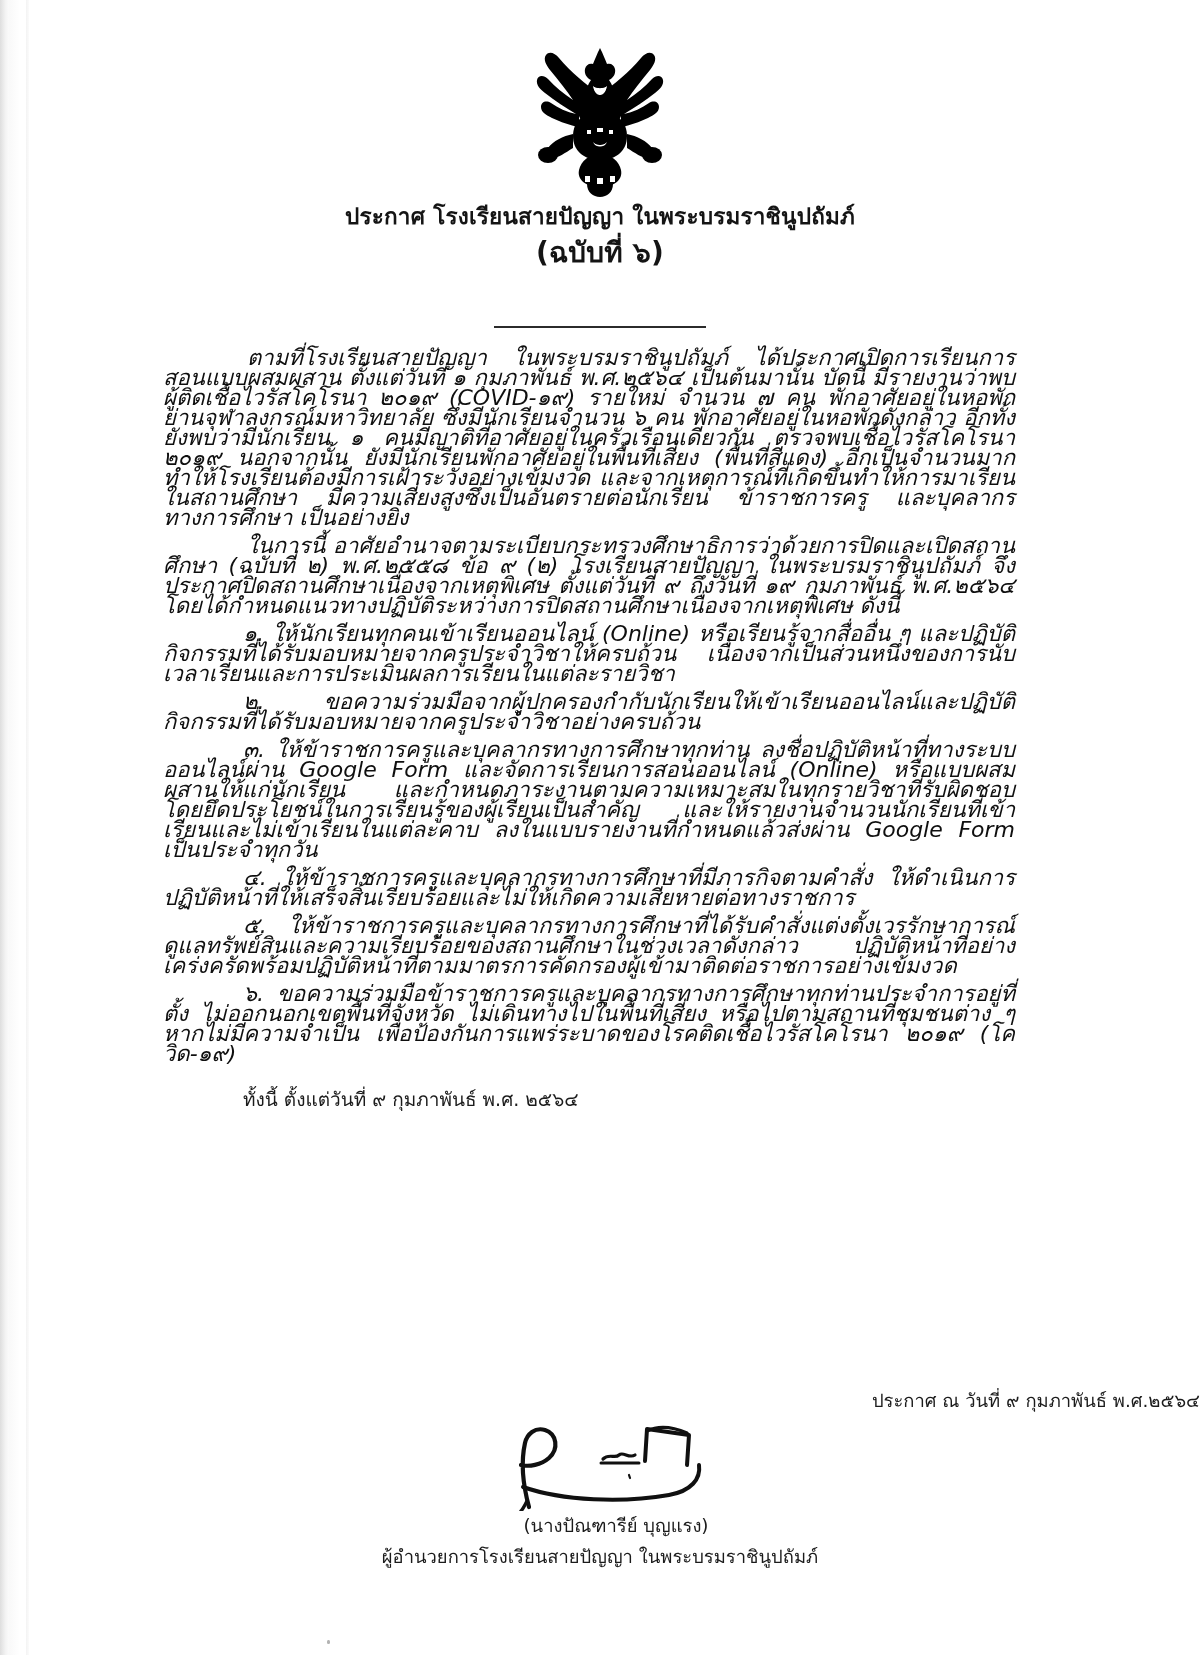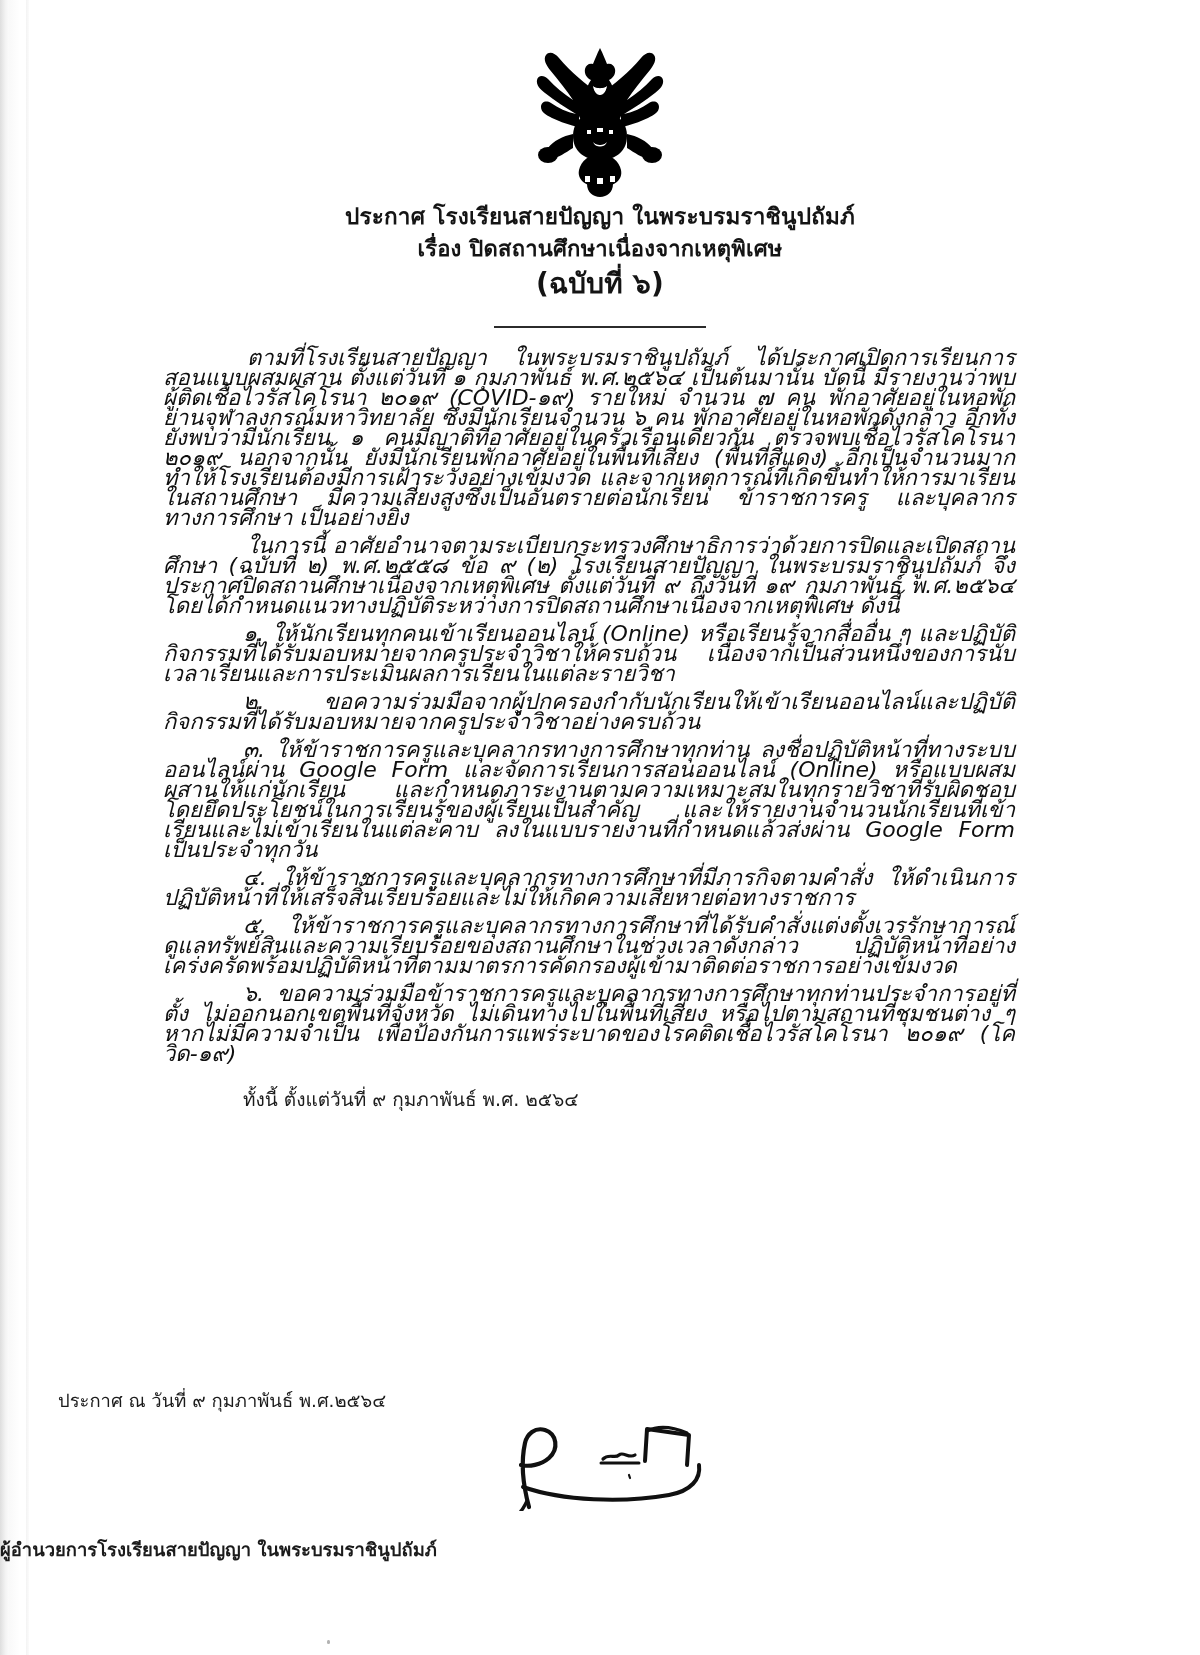--- a/index.html
+++ b/index.html
@@ -122,46 +122,45 @@
   }
 
   
   .sig-block {
     position: absolute;
     left: 0;
     top: 1378px;
     width: 1200px;
   }
   .sig-date {
-    text-align: left;
+    text-align: right;
     font-size: 18.4px;
     color: #1b1b1b;
     padding-left: 58px;
     filter: blur(0.2px);
   }
   .sig-mark {
     position: relative;
     height: 96px;
     text-align: center;
   }
   .sig-svg { display: inline-block; margin-left: 26px; }
   .sig-name {
     text-align: center;
     font-size: 18.4px;
     color: #1b1b1b;
     padding-left: 32px;
     filter: blur(0.2px);
   }
   .sig-title {
-    text-align: left;
+    text-align: center;
     font-size: 18.4px;
     color: #1b1b1b;
-    margin-top: 24px;
-    filter: blur(0.2px);
-    font-weight: bold;
+    margin-top: 2px;
+    filter: blur(0.2px);
   }
 
   .speck {
     position: absolute;
     left: 327px;
     top: 1632px;
     width: 3px;
     height: 4px;
     background: #9a9a9a;
     border-radius: 40%;
@@ -211,21 +210,20 @@
           <path d="M82 136 l6 0 0 6 -6 0 Z" fill="#fdfdfd"></path>
           <path d="M95 134 l5 0 0 6 -5 0 Z" fill="#fdfdfd"></path>
 
           <path d="M72 142 C72 150 78 155 85 155 C92 155 98 150 98 142 Z"></path>
         </g>
       </svg>
     </div>
 
     <div class="title-block">
       <div class="title-line l1">ประกาศ โรงเรียนสายปัญญา ในพระบรมราชินูปถัมภ์</div>
-      <div class="title-line l2">เรื่อง ปิดสถานศึกษาเนื่องจากเหตุพิเศษ</div>
       <div class="title-line l3">(ฉบับที่ ๖)</div>
     </div>
 
     <div class="hr-rule"></div>
 
     <div class="body-block">
 
       <p class="para"><span class="indent"></span><span>ตามที่โรงเรียนสายปัญญา ในพระบรมราชินูปถัมภ์ ได้ประกาศเปิดการเรียนการสอนแบบผสมผสาน ตั้งแต่วันที่ ๑ กุมภาพันธ์ พ.ศ.๒๕๖๔ เป็นต้นมานั้น บัดนี้ มีรายงานว่าพบผู้ติดเชื้อไวรัสโคโรนา ๒๐๑๙ (COVID-๑๙) รายใหม่ จำนวน ๗ คน พักอาศัยอยู่ในหอพักย่านจุฬาลงกรณ์มหาวิทยาลัย ซึ่งมีนักเรียนจำนวน ๖ คน พักอาศัยอยู่ในหอพักดังกล่าว อีกทั้งยังพบว่ามีนักเรียน ๑ คนมีญาติที่อาศัยอยู่ในครัวเรือนเดียวกัน ตรวจพบเชื้อไวรัสโคโรนา ๒๐๑๙ นอกจากนั้น ยังมีนักเรียนพักอาศัยอยู่ในพื้นที่เสี่ยง (พื้นที่สีแดง) อีกเป็นจำนวนมาก ทำให้โรงเรียนต้องมีการเฝ้าระวังอย่างเข้มงวด และจากเหตุการณ์ที่เกิดขึ้นทำให้การมาเรียนในสถานศึกษา มีความเสี่ยงสูงซึ่งเป็นอันตรายต่อนักเรียน ข้าราชการครู และบุคลากรทางการศึกษา เป็นอย่างยิ่ง</span></p>
 
       <p class="para"><span class="indent"></span><span>ในการนี้ อาศัยอำนาจตามระเบียบกระทรวงศึกษาธิการว่าด้วยการปิดและเปิดสถานศึกษา (ฉบับที่ ๒) พ.ศ.๒๕๕๘ ข้อ ๙ (๒)  โรงเรียนสายปัญญา ในพระบรมราชินูปถัมภ์ จึงประกาศปิดสถานศึกษาเนื่องจากเหตุพิเศษ ตั้งแต่วันที่ ๙ ถึงวันที่ ๑๙ กุมภาพันธ์ พ.ศ.๒๕๖๔ โดยได้กำหนดแนวทางปฏิบัติระหว่างการปิดสถานศึกษาเนื่องจากเหตุพิเศษ ดังนี้</span></p>
@@ -262,19 +260,20 @@
             <path d="M140 44 C146 38 152 44 156 40 C160 36 166 44 172 40" stroke-width="3.2"></path>
             <path d="M138 48 L176 48" stroke-width="3"></path>
 
             <path d="M166 60 l1 3" stroke-width="2.2"></path>
 
             <path d="M64 86 C62 90 60 94 58 96" stroke-width="3.4"></path>
           </g>
         </svg>
       </div>
 
+      <div class="sig-name">(นางปัณฑารีย์  บุญแรง)</div>
       <div class="sig-title">ผู้อำนวยการโรงเรียนสายปัญญา ในพระบรมราชินูปถัมภ์</div>
     </div>
 
     <div class="speck"></div>
 
   </div>
 </div>
 
 </body></html>

